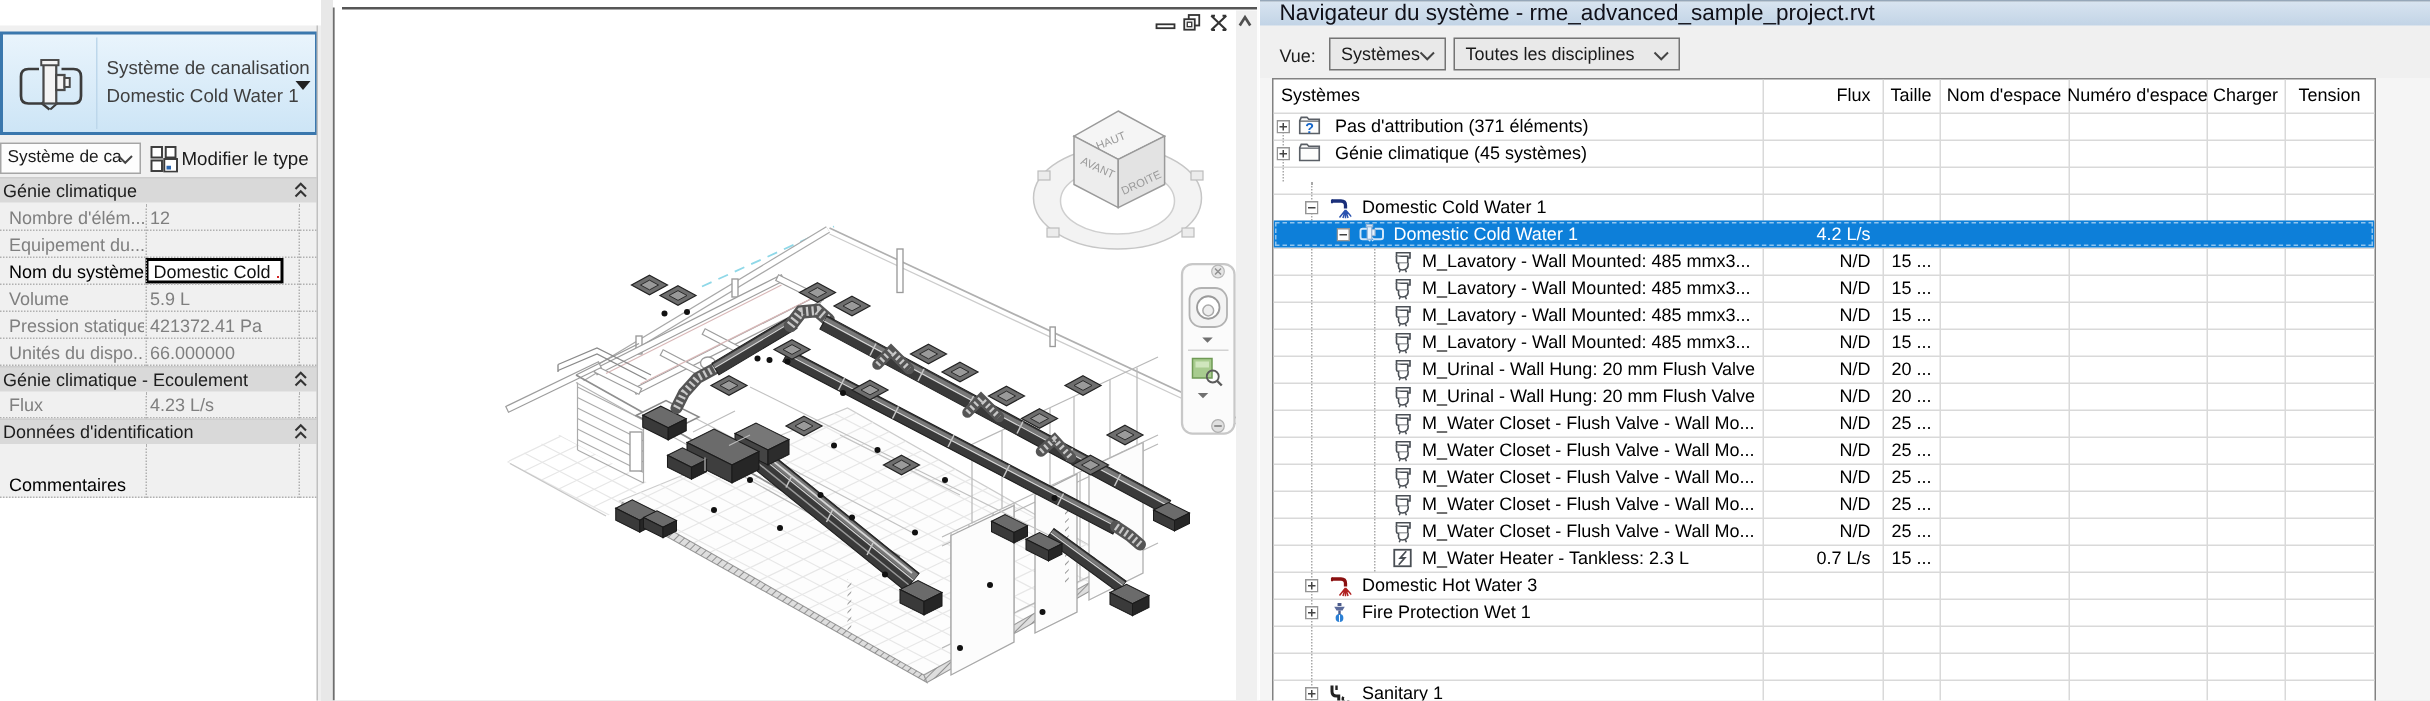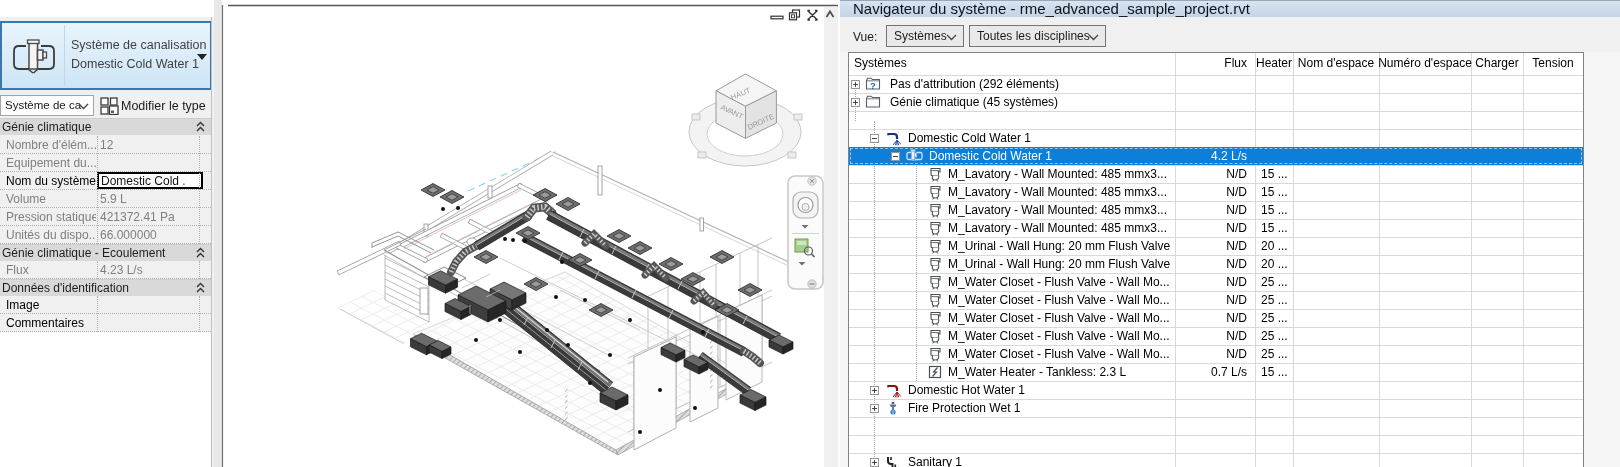--- a/index.html
+++ b/index.html
@@ -607,21 +607,21 @@
         <span class="lab" style="color:#7f7f7f">Nombre d'élém...</span>
         <span class="val">12</span>
         <span class="bb"></span>
       </div>
 <div class="prow" style="top:154px">
         <span class="lab" style="color:#7f7f7f">Equipement du...</span>
         <span class="bb"></span>
       </div>
 <div class="prow" style="top:172px">
         <span class="lab" style="color:#000">Nom du système</span>
-        <span style="position:absolute;left:97px;top:0px;width:106px;height:17px;border:2px solid #000;background:#fff;color:#111;padding-left:2px;line-height:14px;">Domestic Cold<span style="color:#c00">&nbsp;.</span></span>
+        <span style="position:absolute;left:97px;top:0px;width:92px;height:17px;border:2px solid #000;background:#fff;color:#111;padding-left:2px;line-height:14px;text-align:right;">Domestic Cold<span style="color:#c00">&nbsp;.</span></span>
         <span class="bb"></span>
       </div>
 <div class="prow" style="top:190px">
         <span class="lab" style="color:#7f7f7f">Volume</span>
         <span class="val">5.9 L</span>
         <span class="bb"></span>
       </div>
 <div class="prow" style="top:208px">
         <span class="lab" style="color:#7f7f7f">Pression statique</span>
         <span class="val">421372.41 Pa</span>
@@ -636,24 +636,20 @@
             <path d="M1 5 L4.5 1.5 L8 5 M1 10 L4.5 6.5 L8 10" fill="none" stroke="#333" stroke-width="1.4"></path>
           </svg></span></div>
 <div class="prow" style="top:261px">
         <span class="lab" style="color:#7f7f7f">Flux</span>
         <span class="val">4.23 L/s</span>
         <span class="bb"></span>
       </div>
 <div class="pgh" style="top:279px">Données d'identification<span class="chev"><svg width="9" height="12" viewBox="0 0 9 12">
             <path d="M1 5 L4.5 1.5 L8 5 M1 10 L4.5 6.5 L8 10" fill="none" stroke="#333" stroke-width="1.4"></path>
           </svg></span></div>
-<div class="prow" style="top:296px">
-        <span class="lab" style="color:#000">Image</span>
-        <span class="bb"></span>
-      </div>
 <div class="prow" style="top:314px">
         <span class="lab" style="color:#000">Commentaires</span>
         <span class="bb"></span>
       </div>
 <div class="pgvl" style="left:97px;top:136px;height:108px;bottom:auto;"></div>
 <div class="pgvl" style="left:199px;top:136px;height:108px;bottom:auto;"></div>
 <div class="pgvl" style="left:97px;top:261px;height:18px;bottom:auto;"></div>
 <div class="pgvl" style="left:199px;top:261px;height:18px;bottom:auto;"></div>
 <div class="pgvl" style="left:97px;top:296px;height:36px;bottom:auto;"></div>
 <div class="pgvl" style="left:199px;top:296px;height:36px;bottom:auto;"></div>
@@ -687,33 +683,33 @@
  <div id="propborder"></div>
 </div>
 
 <div id="nav">
  <div id="nav-sub"></div>
  <div id="nav-title">Navigateur du système - rme_advanced_sample_project.rvt</div>
  <div id="vue">Vue:</div>
  <div class="combo" style="left:46px;width:78px;">Systèmes<svg width="11" height="7" viewBox="0 0 11 7" style="position:absolute;right:6px;top:8px">
         <path d="M1 1 L5.5 5.5 L10 1" fill="none" stroke="#444" stroke-width="1.3"></path>
       </svg></div>
- <div class="combo" style="left:129px;width:137px;">Toutes les disciplines<svg width="11" height="7" viewBox="0 0 11 7" style="position:absolute;right:6px;top:8px">
+ <div class="combo" style="left:129px;width:151px;">Toutes les disciplines<svg width="11" height="7" viewBox="0 0 11 7" style="position:absolute;right:6px;top:8px">
         <path d="M1 1 L5.5 5.5 L10 1" fill="none" stroke="#444" stroke-width="1.3"></path>
       </svg></div>
  <div id="tbl">
 <div class="vline" style="left:326px"></div>
 <div class="vline" style="left:406px"></div>
 <div class="vline" style="left:444px"></div>
 <div class="vline" style="left:530px"></div>
 <div class="vline" style="left:622px"></div>
 <div class="vline" style="left:674px"></div>
 <div class="hdr" style="left:5px">Systèmes</div>
 <div class="hdr" style="left:326px;width:80px;text-align:right;padding-right:8px;box-sizing:border-box;">Flux</div>
-<div class="hdr" style="left:406px;width:38px;text-align:center">Heater</div>
+<div class="hdr" style="left:406px;width:38px;text-align:center">Taille</div>
 <div class="hdr" style="left:387px;width:200px;text-align:center">Nom d'espace</div>
 <div class="hdr" style="left:476px;width:200px;text-align:center">Numéro d'espace</div>
 <div class="hdr" style="left:548px;width:200px;text-align:center">Charger</div>
 <div class="hdr" style="left:604px;width:200px;text-align:center">Tension</div>
 <div class="hline" style="top:22px"></div>
 <div class="hline" style="top:40px"></div>
 <div class="hline" style="top:58px"></div>
 <div class="hline" style="top:76px"></div>
 <div class="hline" style="top:94px"></div>
 <div class="hline" style="top:112px"></div>
@@ -740,21 +736,21 @@
         <svg width="9" height="9" style="position:absolute;left:2px;top:4px" viewBox="0 0 9 9">
           <rect x="0.5" y="0.5" width="8" height="8" fill="#fff" stroke="#969696"></rect>
           <rect x="2" y="4" width="5" height="1" fill="#444"></rect>
           <rect x="4" y="2" width="1" height="5" fill="#444"></rect>
         </svg>
         <span style="position:absolute;left:16px;top:1px"><svg width="16" height="14" viewBox="0 0 16 14">
             <path d="M1.5 3.5 L1.5 12 L14.5 12 L14.5 2.5 L7.5 2.5 L6.3 1.2 L2.5 1.2 L1.5 3.5 Z" fill="#fdfdfd" stroke="#5a5f66" stroke-width="1.1"></path>
             <path d="M1.5 3.8 L14.5 3.8" stroke="#5a5f66" stroke-width="0.8"></path>
             <text x="8" y="11.5" font-size="9.5" font-weight="bold" fill="#1464c8" text-anchor="middle" font-family="Liberation Sans">?</text>
           </svg></span>
-        <span class="txt" style="left:41px;color:#000">Pas d'attribution (292 éléments)</span>
+        <span class="txt" style="left:41px;color:#000">Pas d'attribution (371 éléments)</span>
       </div>
 <div class="trow" style="top:41px">
         <svg width="9" height="9" style="position:absolute;left:2px;top:4px" viewBox="0 0 9 9">
           <rect x="0.5" y="0.5" width="8" height="8" fill="#fff" stroke="#969696"></rect>
           <rect x="2" y="4" width="5" height="1" fill="#444"></rect>
           <rect x="4" y="2" width="1" height="5" fill="#444"></rect>
         </svg>
         <span style="position:absolute;left:16px;top:1px"><svg width="16" height="14" viewBox="0 0 16 14">
             <path d="M1.5 3.5 L1.5 12 L14.5 12 L14.5 2.5 L7.5 2.5 L6.3 1.2 L2.5 1.2 L1.5 3.5 Z" fill="#fdfdfd" stroke="#5a5f66" stroke-width="1.1"></path>
             <path d="M1.5 3.8 L14.5 3.8" stroke="#5a5f66" stroke-width="0.8"></path>
@@ -923,21 +919,21 @@
         <svg width="9" height="9" style="position:absolute;left:21px;top:4px" viewBox="0 0 9 9">
           <rect x="0.5" y="0.5" width="8" height="8" fill="#fff" stroke="#969696"></rect>
           <rect x="2" y="4" width="5" height="1" fill="#444"></rect>
           <rect x="4" y="2" width="1" height="5" fill="#444"></rect>
         </svg>
         <span style="position:absolute;left:37px;top:1px"><svg width="15" height="15" viewBox="0 0 15 15">
             <path d="M2 3 L8 3 Q11 3 11 6 L11 8" fill="none" stroke="#8a1010" stroke-width="2.2"></path>
             <path d="M11 9 L7 14 M11 9 L9.3 14.3 M11 9 L11 14.5 M11 9 L12.7 14.3 M11 9 L15 13.5" stroke="#b02020" stroke-width="1" fill="none"></path>
             <path d="M2 2 L2 4.5" stroke="#8a1010" stroke-width="1.4"></path>
           </svg></span>
-        <span class="txt" style="left:59px;color:#000">Domestic Hot Water 1</span>
+        <span class="txt" style="left:59px;color:#000">Domestic Hot Water 3</span>
       </div>
 <div class="trow" style="top:347px">
         <svg width="9" height="9" style="position:absolute;left:21px;top:4px" viewBox="0 0 9 9">
           <rect x="0.5" y="0.5" width="8" height="8" fill="#fff" stroke="#969696"></rect>
           <rect x="2" y="4" width="5" height="1" fill="#444"></rect>
           <rect x="4" y="2" width="1" height="5" fill="#444"></rect>
         </svg>
         <span style="position:absolute;left:37px;top:1px"><svg width="14" height="15" viewBox="0 0 14 15">
             <rect x="5.7" y="1" width="2.6" height="2" fill="#4a5a8a"></rect>
             <path d="M3.5 3.5 L10.5 3.5 L9 6 L5 6 Z" fill="#5a6a9a"></path>

